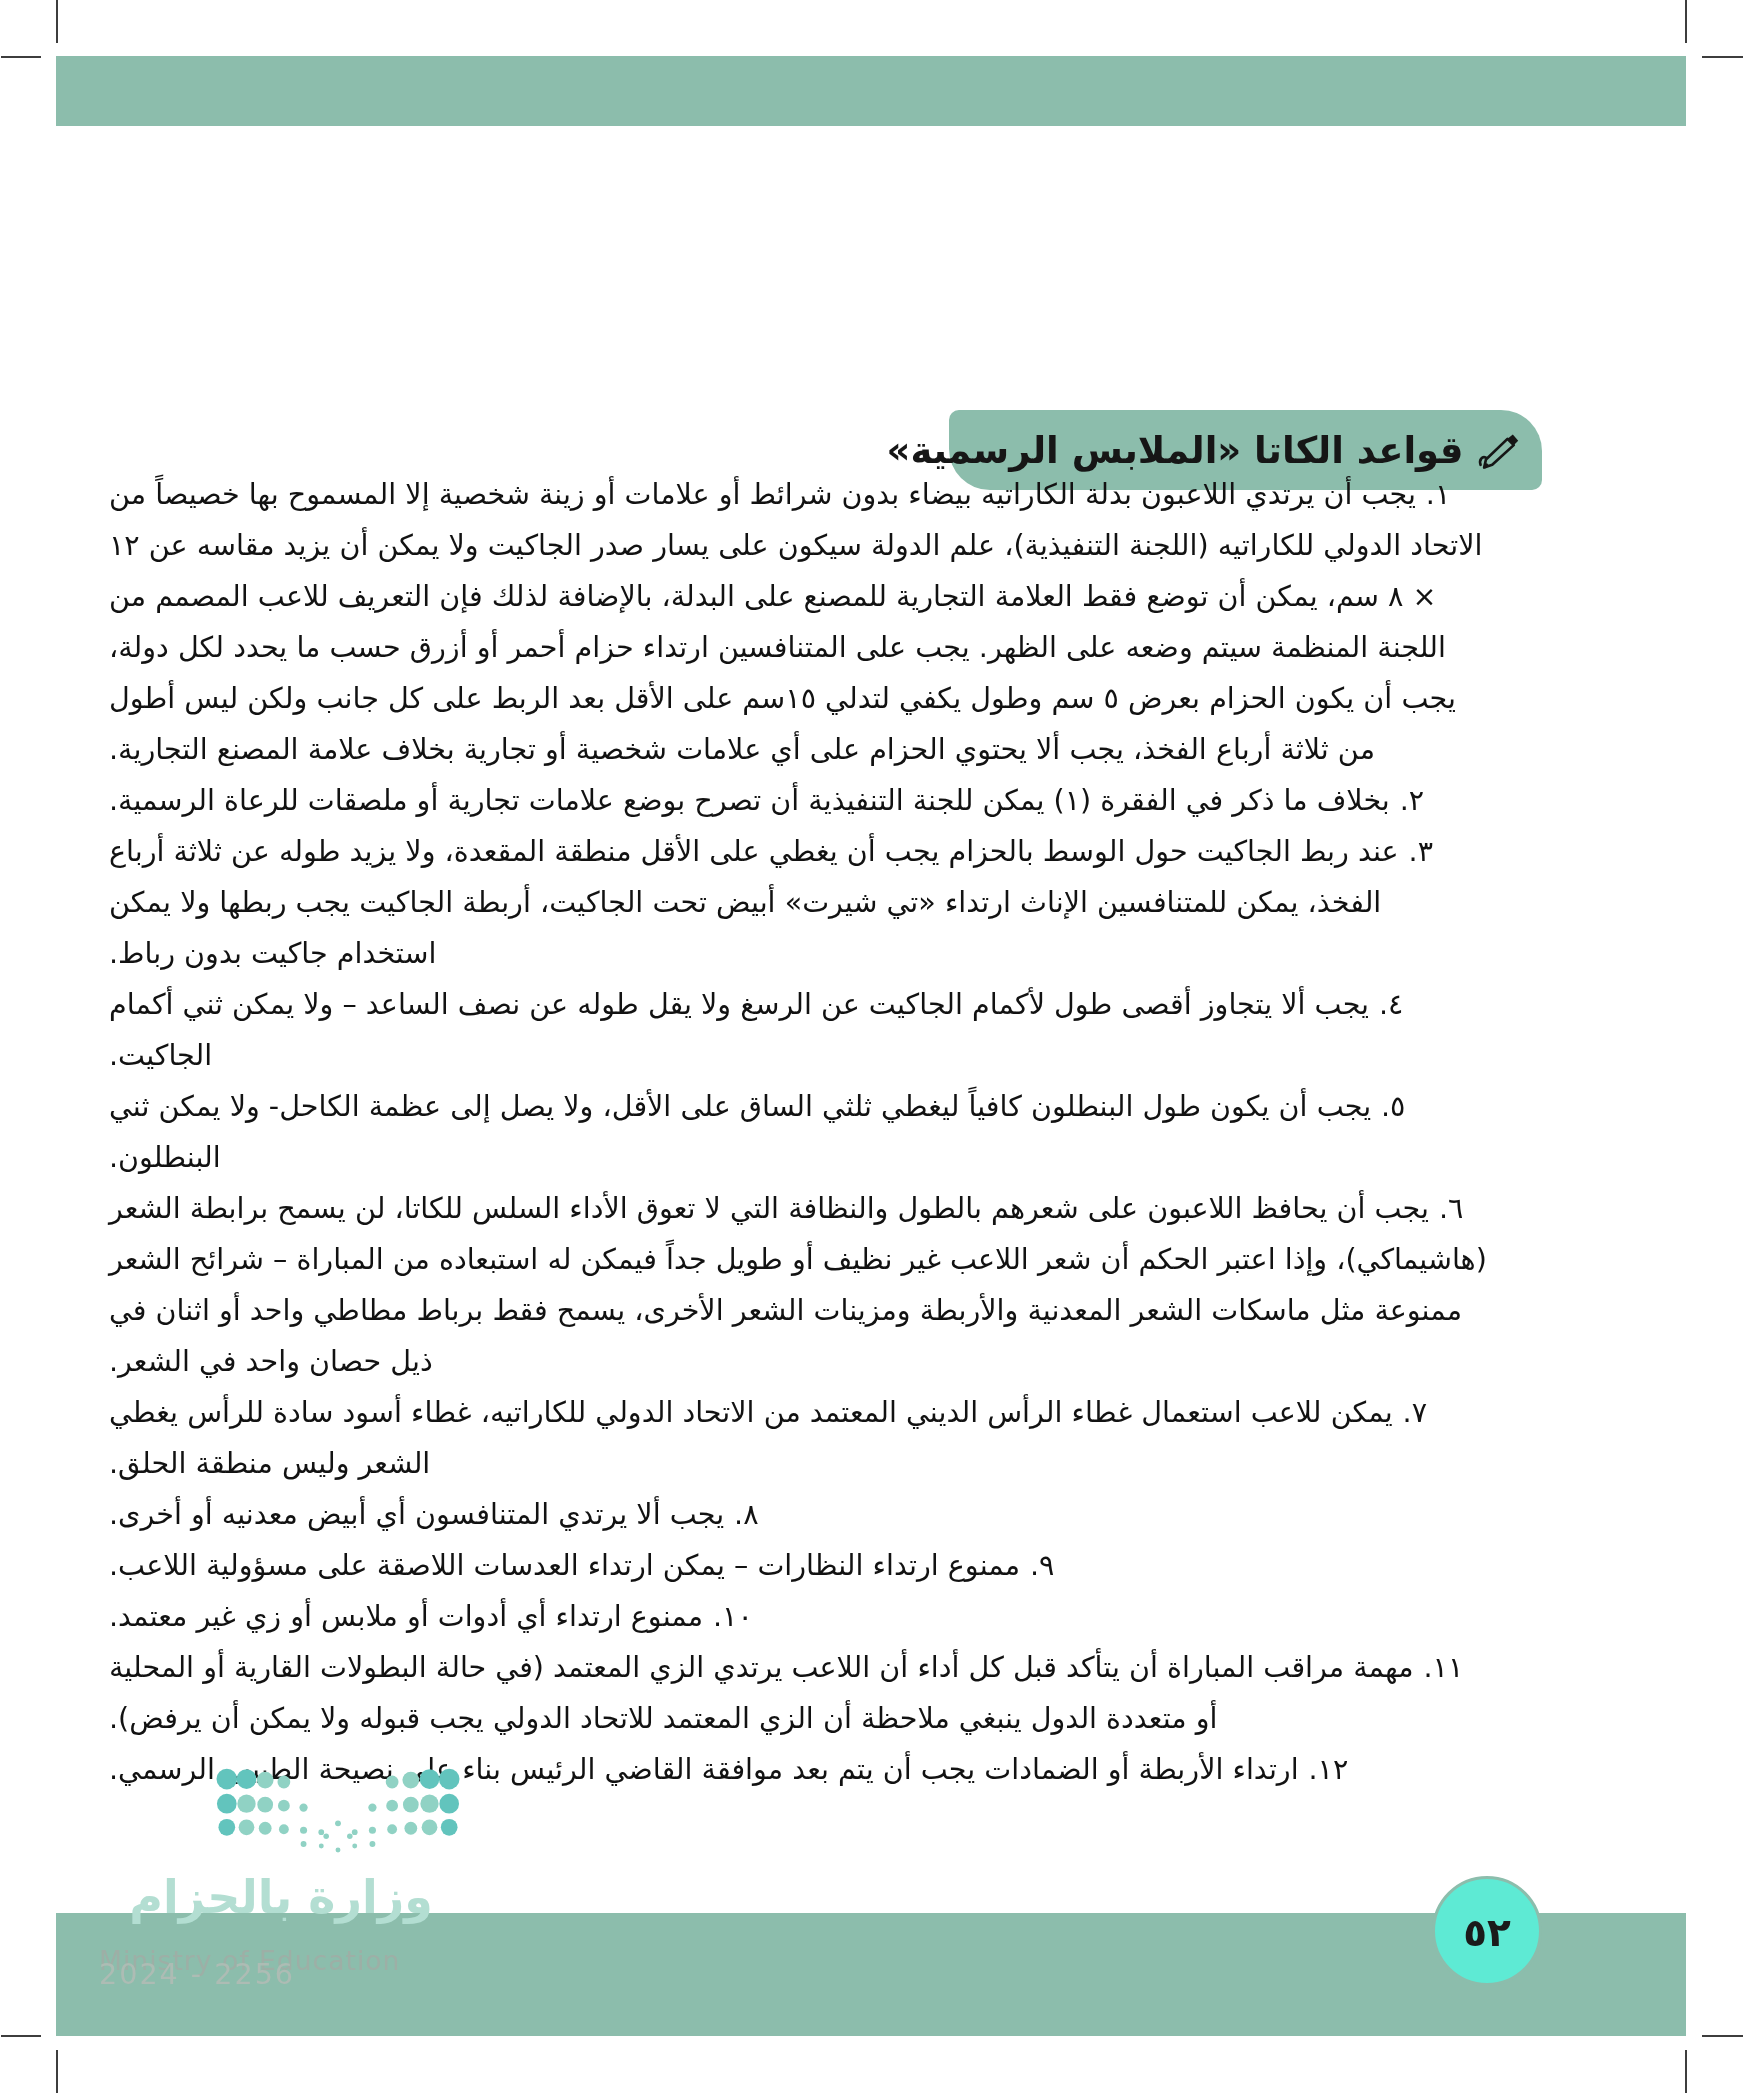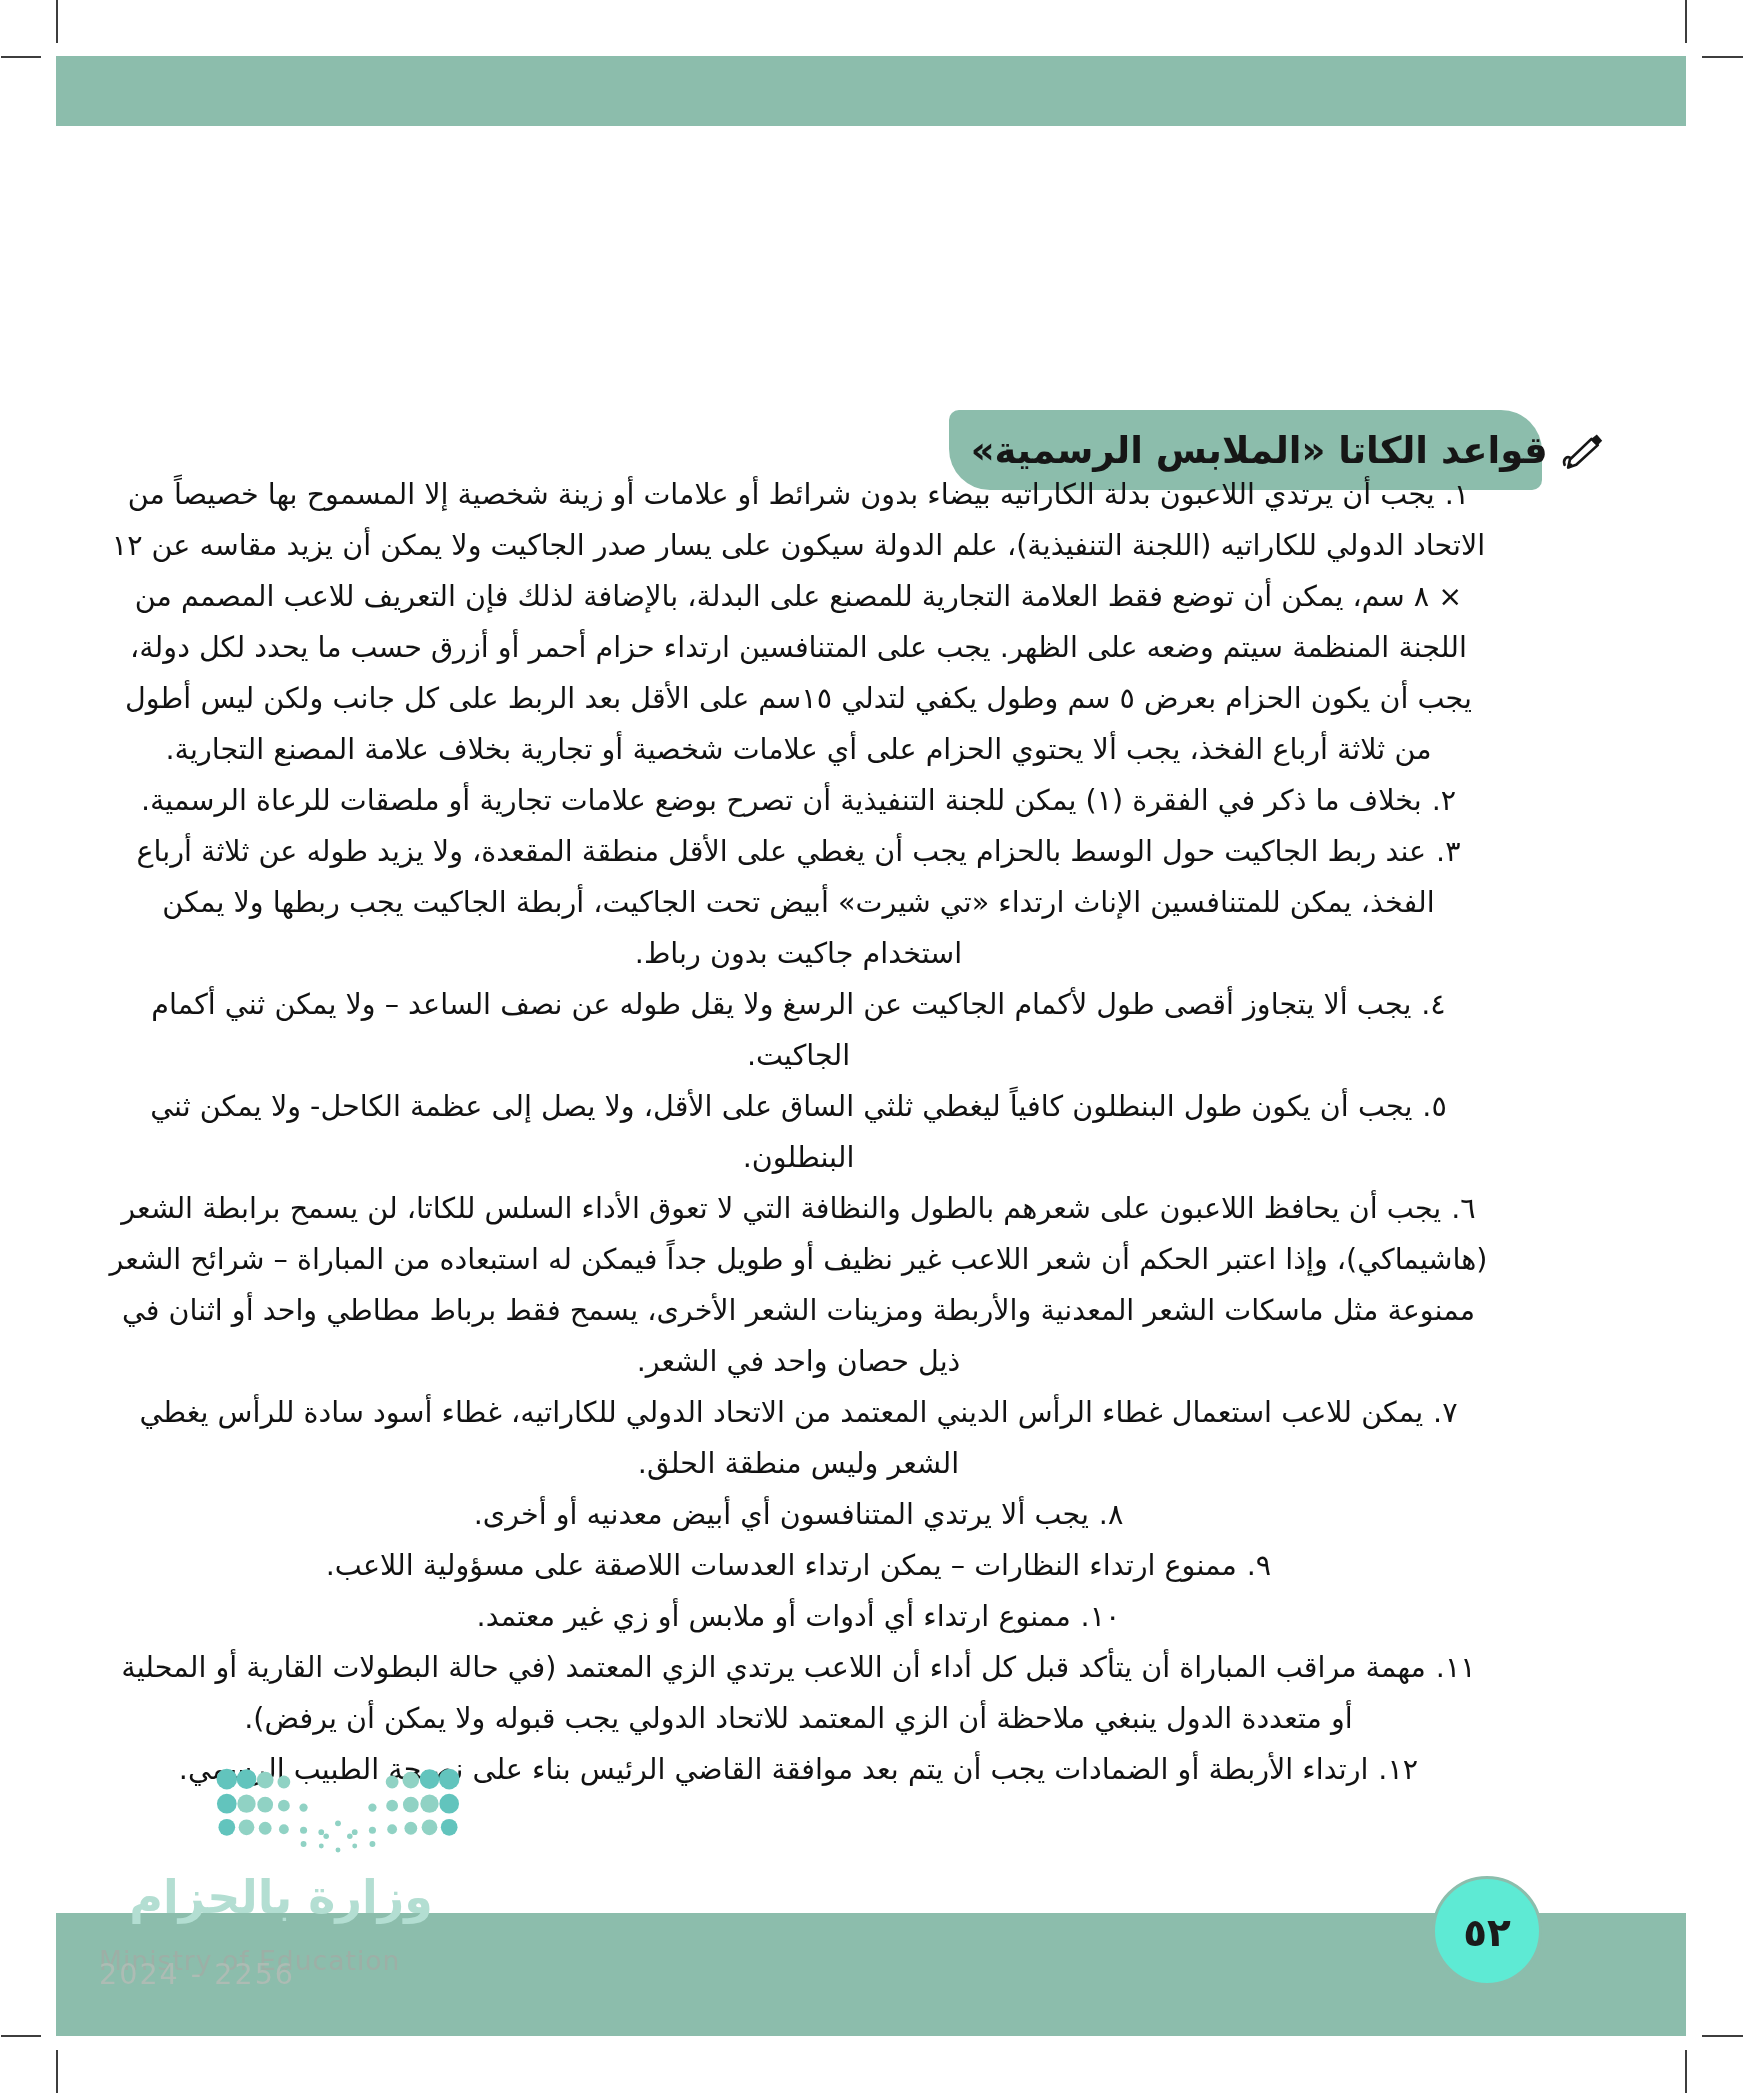--- a/index.html
+++ b/index.html
@@ -12,31 +12,31 @@
   .crop.v{width:2px;height:43px;}
   .crop.h{width:41px;height:2px;}
   
   .band{position:absolute;left:56px;width:1630px;background:#8cbdac;}
   .band.top{top:56px;height:70px;}
   .band.bottom{top:1913px;height:123px;}
   
   .title-badge{
     position:absolute;top:410px;right:202px;width:593px;height:80px;
     background:#8cbdac;border-radius:9.9px 41px 9.9px 41px;
-    display:flex;align-items:center;justify-content:flex-end;
+    display:flex;align-items:center;justify-content:space-between;
     gap:13.8px;padding:0 21.7px;box-sizing:border-box;direction:rtl;
   }
   .title-badge .txt{
     font-size:37px;font-weight:bold;color:#161616;white-space:nowrap;letter-spacing:-0.5px;
   }
   .pen-icon{flex:0 0 auto;display:block;}
   
   .rules{
     position:absolute;top:469px;right:256px;width:1379px;
-    direction:rtl;text-align:center;color:#121212;
+    direction:rtl;text-align:left;color:#121212;
     font-size:28.6px;line-height:51px;
   }
   .rule{margin:0;}
   .rule .num{margin-left:9.9px;}
   
   .logo-dots{position:absolute;left:215px;top:1767px;}
   .dot-c{fill:#62c4bd;}
   .dot-m{fill:#90d2c4;}
   .wordmark{
     position:absolute;left:94px;top:1870px;width:374px;

